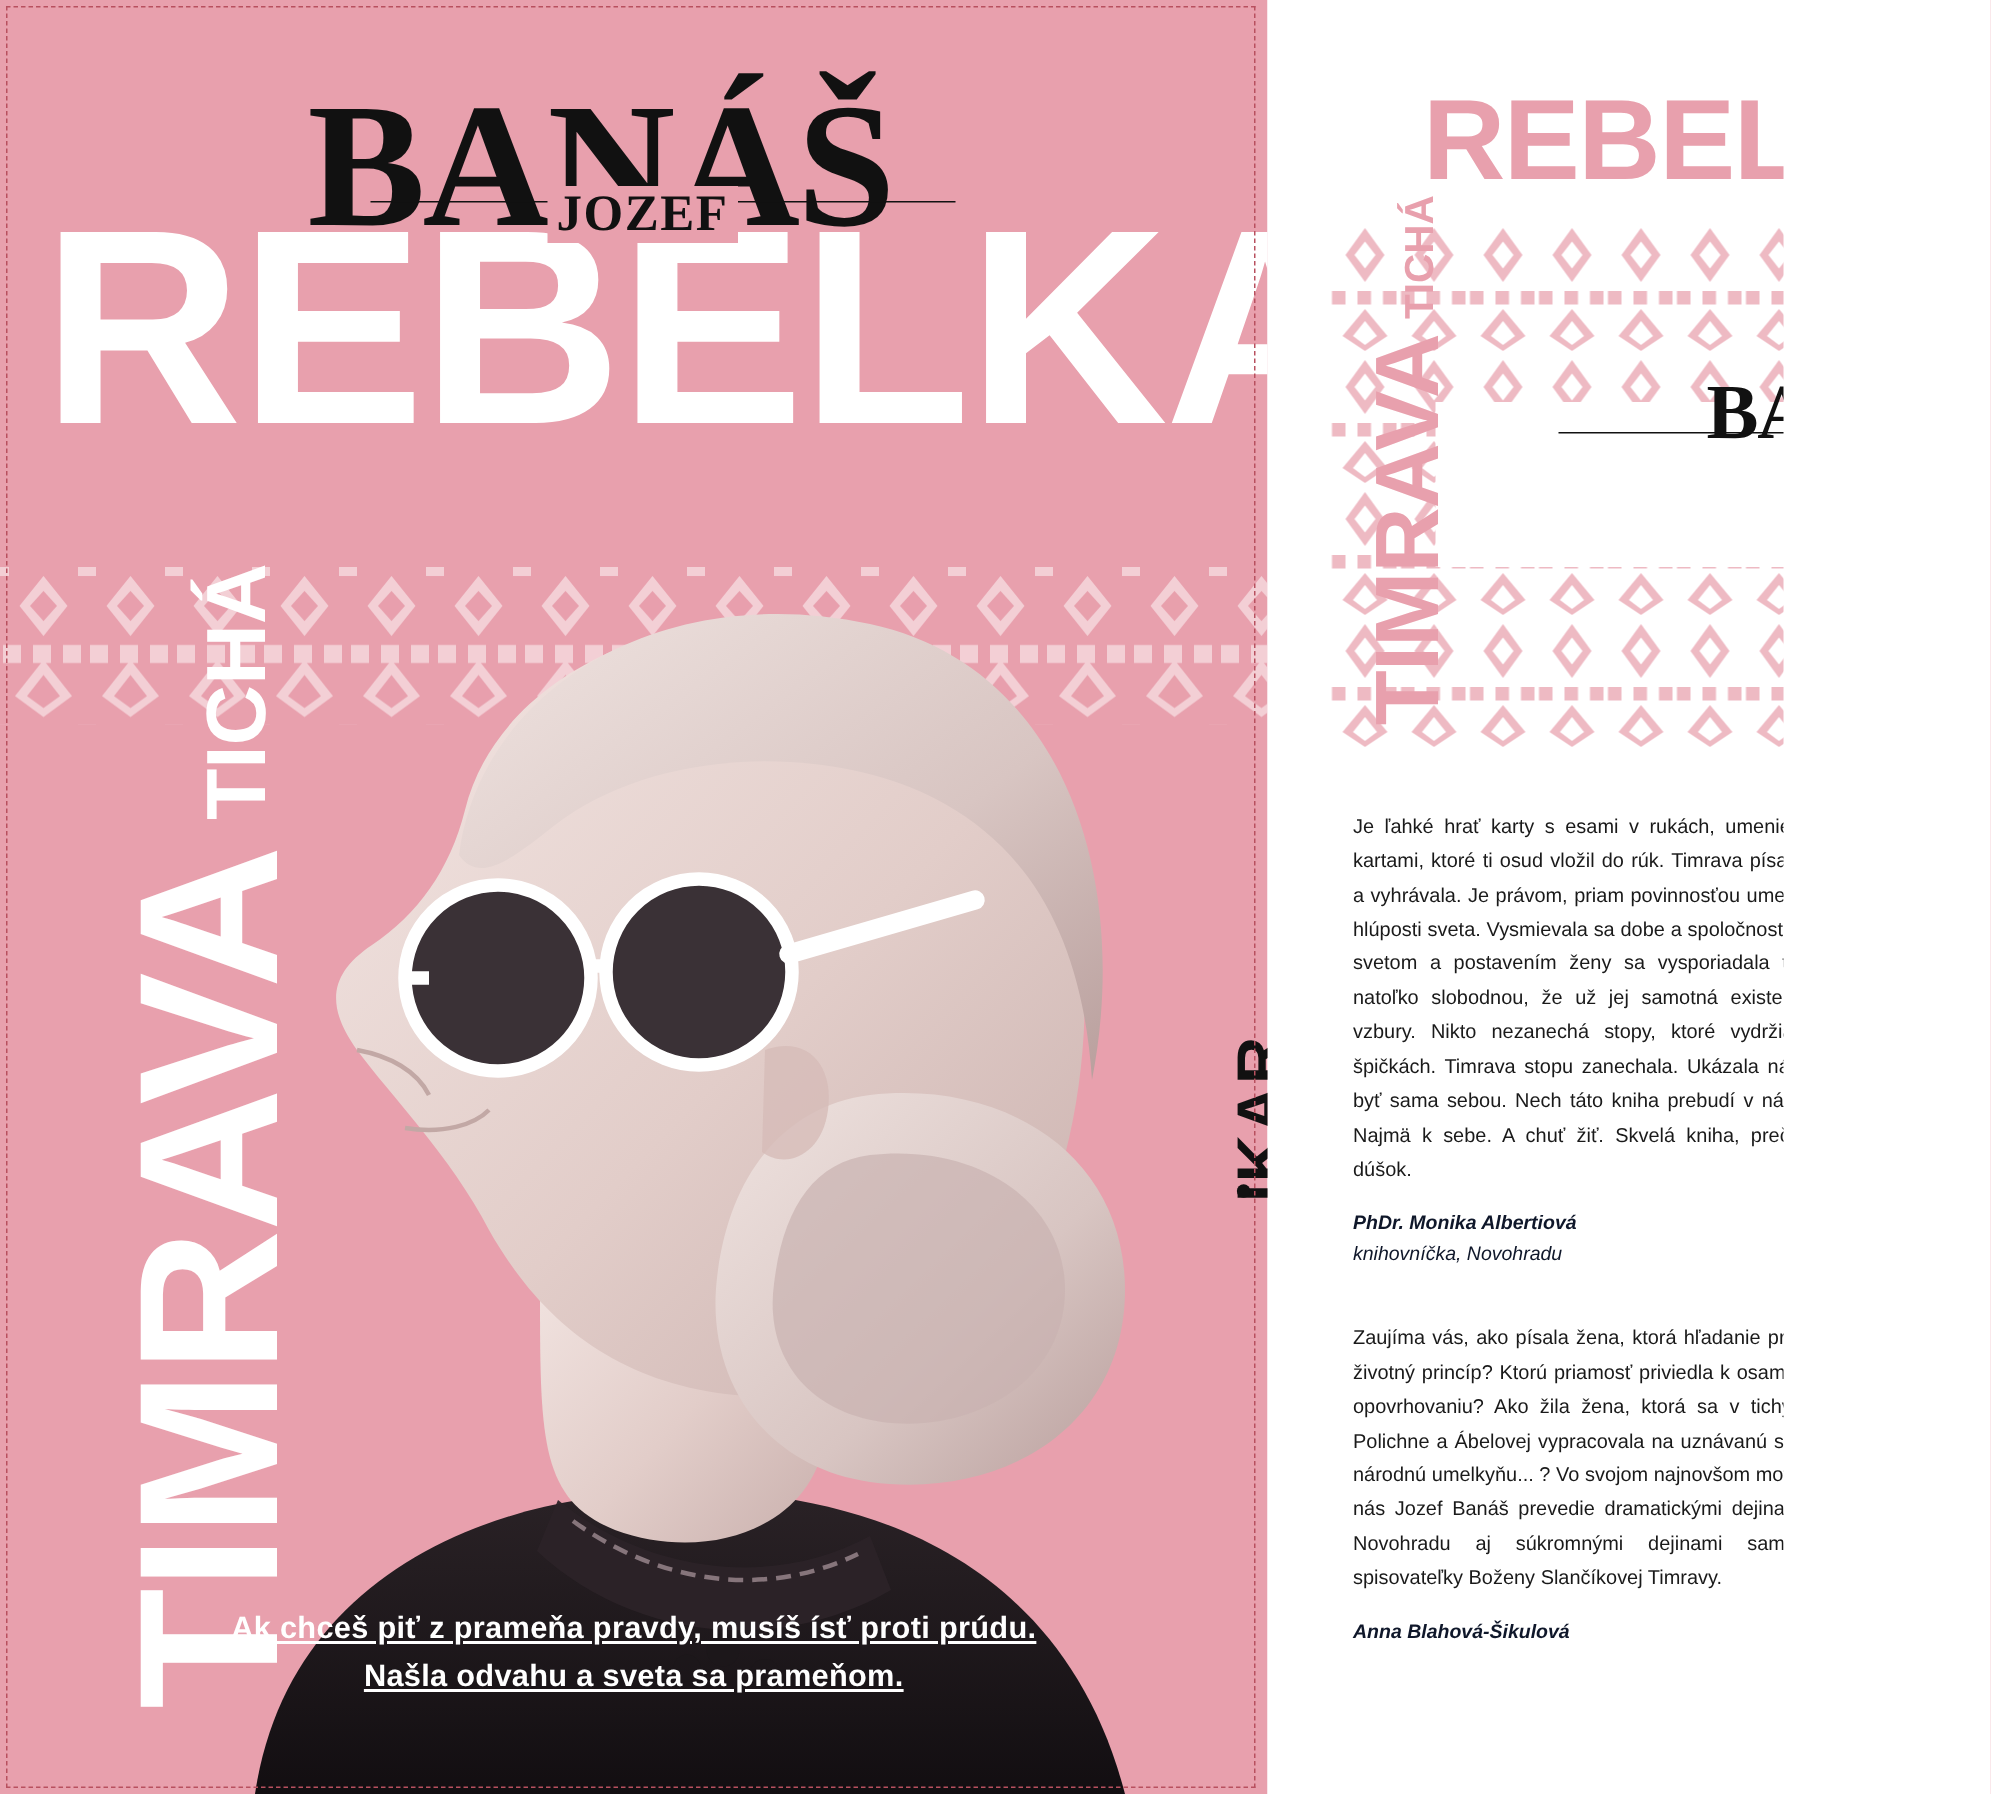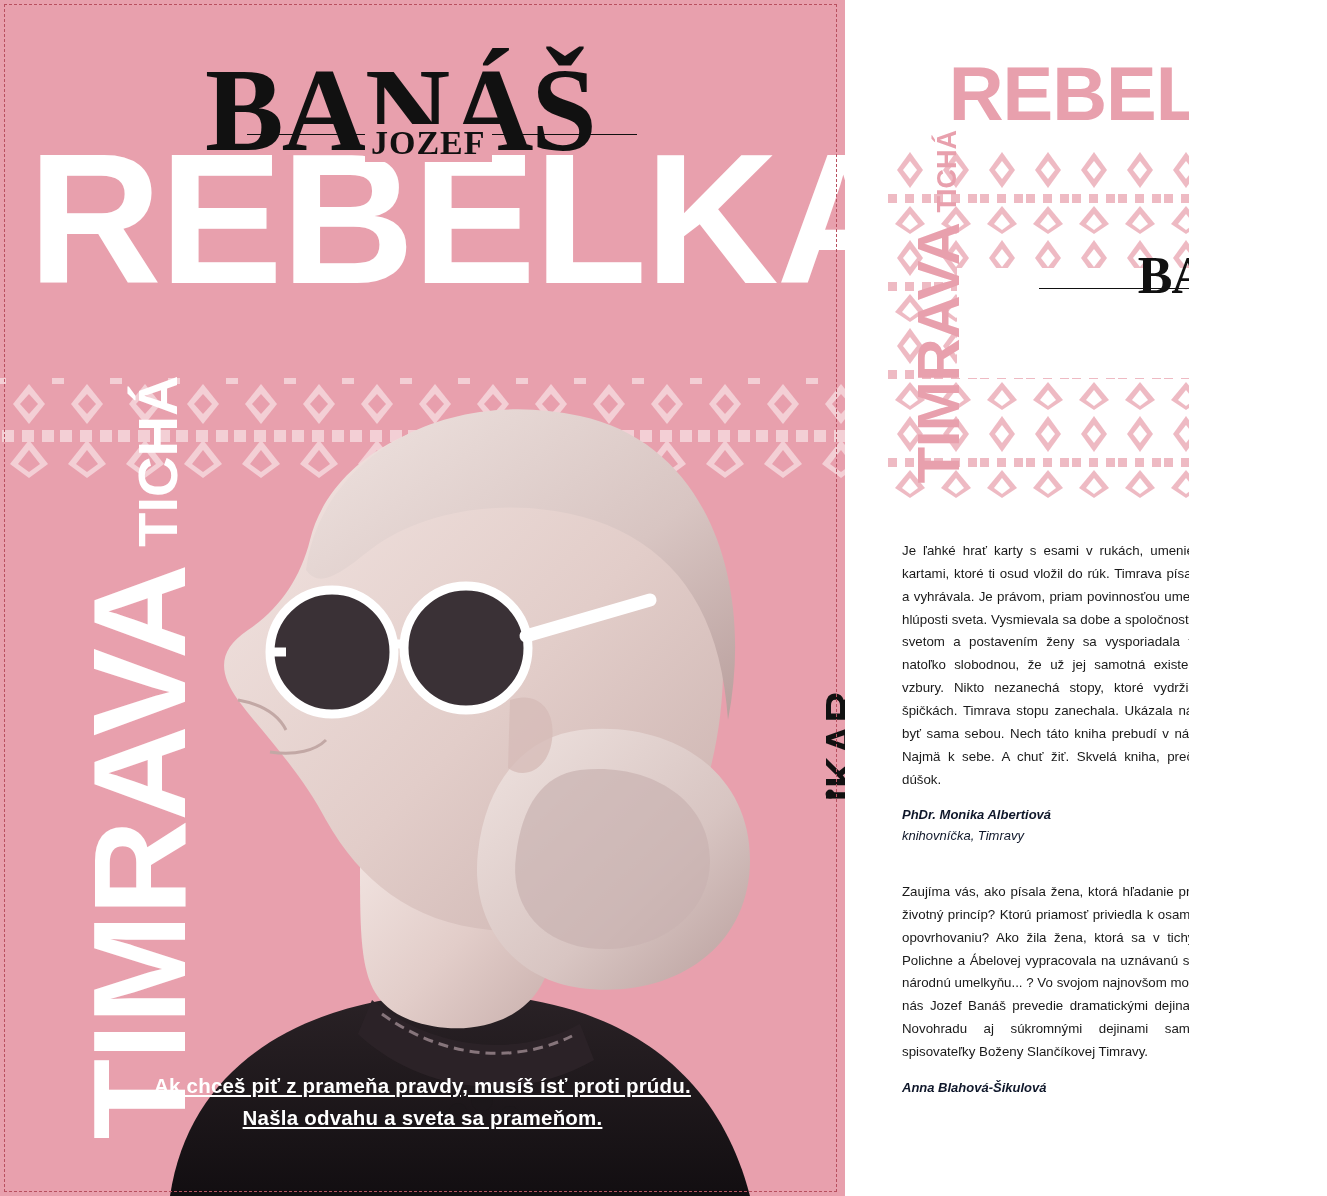--- a/index.html
+++ b/index.html
@@ -456,21 +456,21 @@
       <div class="back-banas-word">BANÁŠ</div>
       <div class="back-banas-rule"></div>
       <div class="back-banas-first">JOZEF</div>
     </div>
 
     <div class="blurbs">
       <div class="blurb">
         <p class="blurb-text">Je ľahké hrať karty s esami v rukách, umenie žiť je vyhrať s kartami, ktoré ti osud vložil do rúk. Timrava písaním protestovala a vyhrávala. Je právom, priam povinnosťou umelca, búriť sa proti hlúposti sveta. Vysmievala sa dobe a spoločnosti. S neslobodným svetom a postavením ženy sa vysporiadala tak, že sa stala natoľko slobodnou, že už jej samotná existencia bola aktom vzbury. Nikto nezanechá stopy, ktoré vydržia, ak chodí po špičkách. Timrava stopu zanechala. Ukázala nám, že najviac je byť sama sebou. Nech táto kniha  prebudí v nás lásku k ľudom. Najmä k sebe. A chuť žiť. Skvelá kniha, prečítala som ju na dúšok.</p>
         <p class="blurb-attr">
           <span class="name">PhDr. Monika Albertiová</span>
-          <span class="role">knihovníčka, Timravy</span>
+          <span class="role">knihovníčka, Novohradu</span>
         </p>
       </div>
       <div class="blurb">
         <p class="blurb-text">Zaujíma vás, ako písala žena, ktorá hľadanie pravdy povýšila na životný princíp? Ktorú priamosť priviedla k osamelosti, dokonca k opovrhovaniu? Ako žila žena, ktorá sa v tichých dedinkách v Polichne a Ábelovej vypracovala na uznávanú spisovateľku, prvú národnú umelkyňu... ? Vo svojom najnovšom motivačnom románe nás Jozef Banáš prevedie dramatickými dejinami pohraničného Novohradu aj súkromnými dejinami samotárky, rebelky, spisovateľky Boženy Slančíkovej Timravy.</p>
         <p class="blurb-attr">
           <span class="name">Anna Blahová-Šikulová</span>
         </p>
       </div>
     </div>
   </div>

